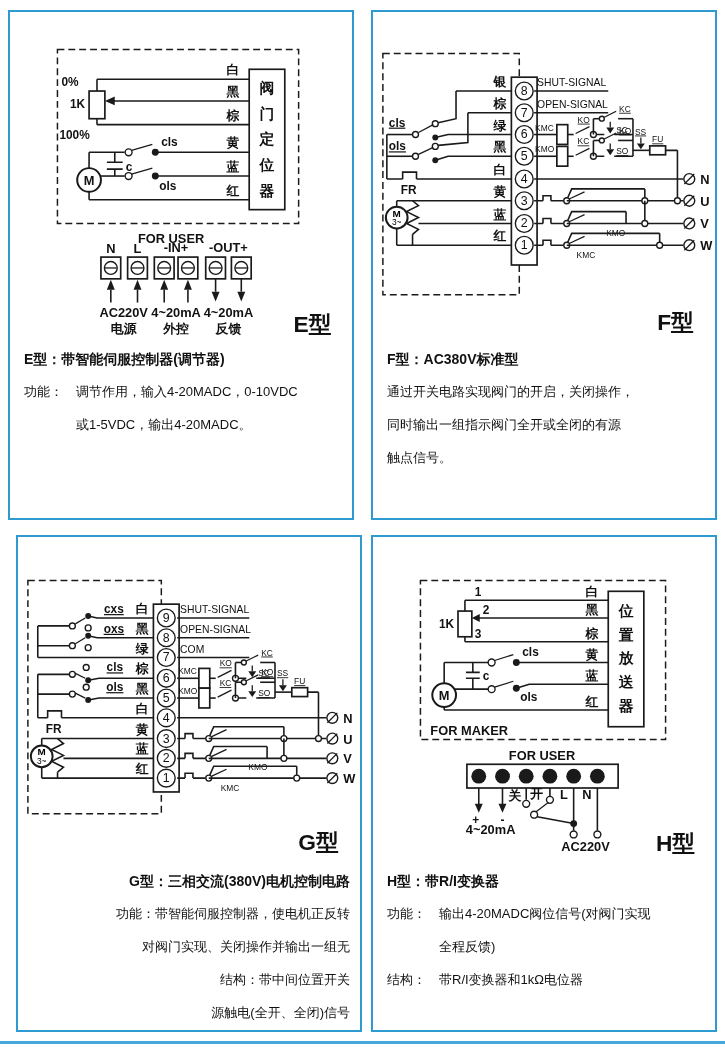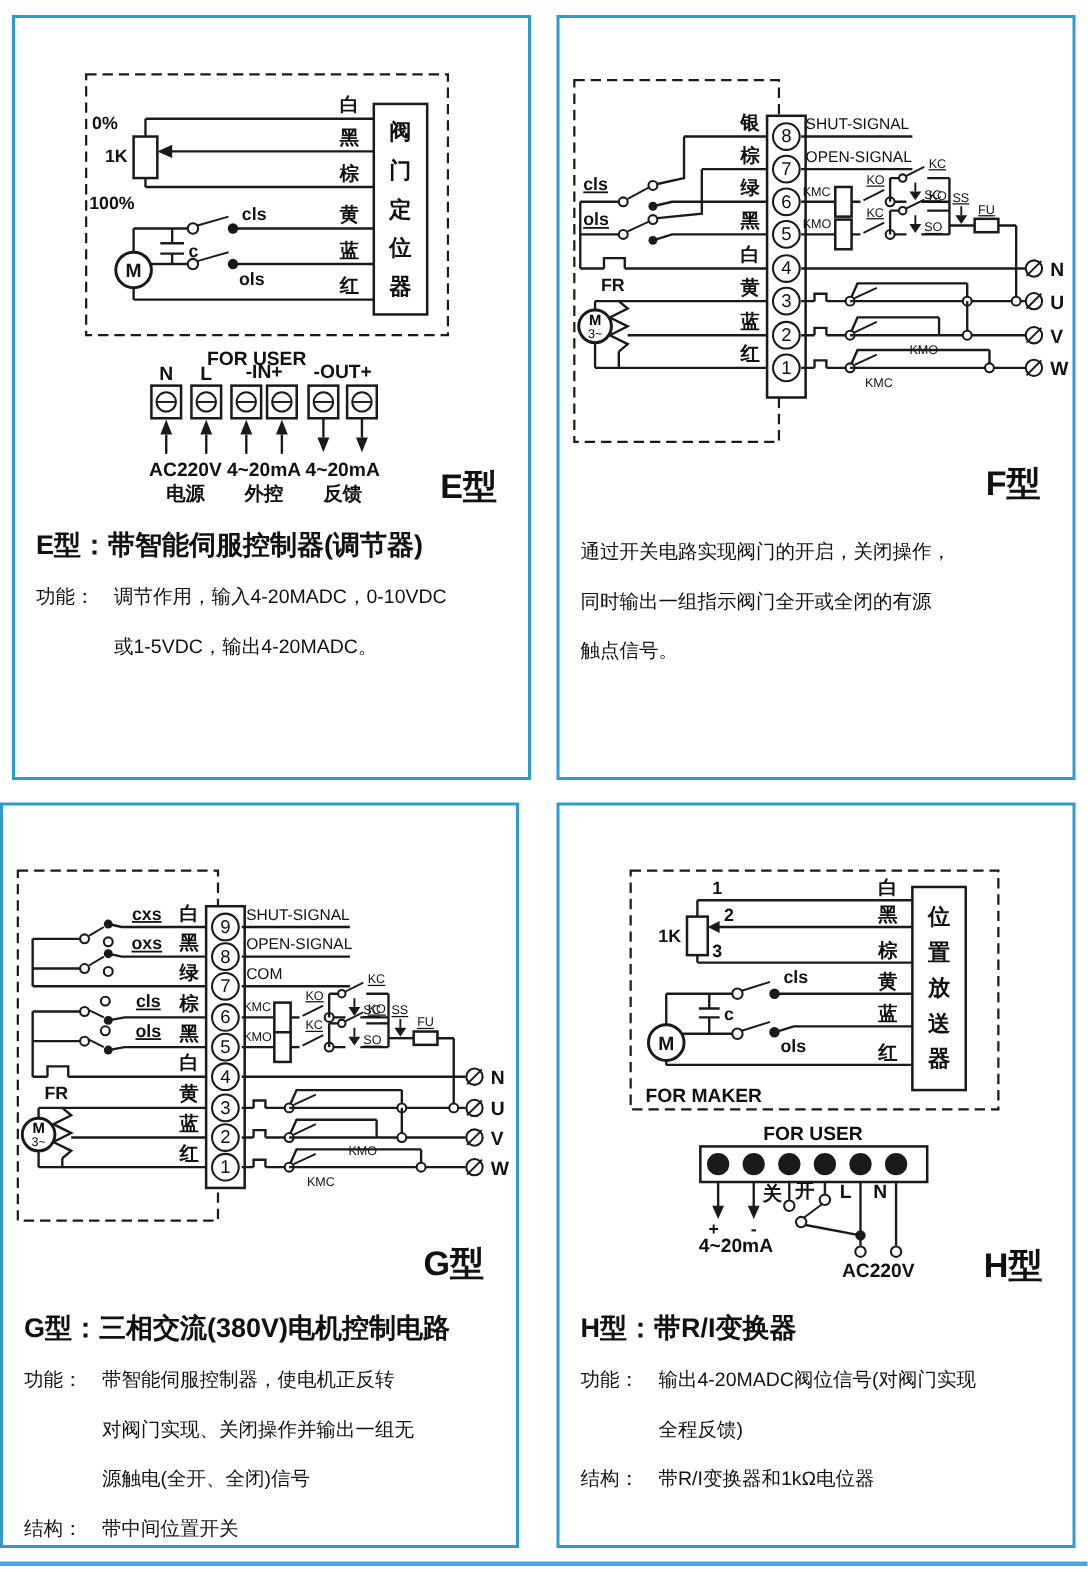--- a/index.html
+++ b/index.html
@@ -3,25 +3,25 @@
 <meta charset="utf-8">
 <style>
   html,body{margin:0;padding:0;}
   body{
     width:725px;height:1048px;position:relative;background:#ffffff;
     font-family:"Liberation Sans","DejaVu Sans",sans-serif;color:#111;
   }
   .panel{position:absolute;background:#fff;border:2px solid #2f9ad0;box-sizing:border-box;overflow:hidden;}
   #panel-e{left:8px;top:10px;width:346px;height:510px;}
   #panel-f{left:371px;top:10px;width:346px;height:510px;}
-  #panel-g{left:0;top:535px;width:346px;height:497px;}
+  #panel-g{left:16px;top:535px;width:346px;height:497px;text-align:right;}
   #panel-h{left:371px;top:535px;width:346px;height:497px;}
   #bottom-rule{position:absolute;left:0;top:1041px;width:725px;height:3px;background:#45a8dc;}
   .ptext{padding:4px 10px 0 14px;}
-  .pheading{font-weight:bold;font-size:18px;margin:0 0 6px 0;white-space:nowrap;}
+  .pheading{font-weight:bold;font-size:14px;margin:0 0 6px 0;white-space:nowrap;}
   .prow{font-size:13px;line-height:33px;white-space:nowrap;}
   .plabel{display:inline-block;width:52px;}
   .indent{padding-left:52px;}
   svg{display:block;}
   
   .wire{stroke:#1a1a1a;stroke-width:1.6;fill:none;}
   .thin{stroke:#1a1a1a;stroke-width:1.3;fill:none;}
   .dashedbox{stroke:#1a1a1a;stroke-width:1.5;fill:none;stroke-dasharray:7 4;}
   .cbox{fill:#ffffff;stroke:#1a1a1a;stroke-width:1.7;}
   .oc{fill:#ffffff;stroke:#1a1a1a;stroke-width:1.4;}
@@ -296,20 +296,21 @@
       <circle class="oc" cx="320" cy="212" r="5.5"></circle>
         <path class="thin" d="M315,217 L325,207"></path>
       <text class="usr" x="331" y="217">V</text>
       <circle class="oc" cx="320" cy="234" r="5.5"></circle>
         <path class="thin" d="M315,239 L325,229"></path>
       <text class="usr" x="331" y="239">W</text>
     </g>
     <text class="badge mid" x="306" y="320">F型</text>
   </svg>
   <div class="ptext">
+    <div class="pheading">F型：AC380V标准型</div>
     <div class="prow">通过开关电路实现阀门的开启，关闭操作，</div>
     <div class="prow">同时输出一组指示阀门全开或全闭的有源</div>
     <div class="prow">触点信号。</div>
   </div>
 </div>
 
 <div class="panel" id="panel-g">
   <svg viewBox="0 0 346 332" width="342" height="332">
     <rect class="dashedbox" x="10" y="42" width="135" height="236"></rect>
     <g>
@@ -478,22 +479,22 @@
       <circle class="oc" cx="318" cy="242" r="5.5"></circle>
         <path class="thin" d="M313,247 L323,237"></path>
       <text class="usr" x="329" y="247">W</text>
     </g>
     <text class="badge mid" x="304" y="315">G型</text>
   </svg>
   <div class="ptext">
     <div class="pheading">G型：三相交流(380V)电机控制电路</div>
     <div class="prow"><span class="plabel">功能：</span><span>带智能伺服控制器，使电机正反转</span></div>
     <div class="prow indent">对阀门实现、关闭操作并输出一组无</div>
+    <div class="prow"><span class="plabel">结构：</span><span>带中间位置开关</span></div>
     <div class="prow indent">源触电(全开、全闭)信号</div>
-    <div class="prow"><span class="plabel">结构：</span><span>带中间位置开关</span></div>
   </div>
 </div>
 
 <div class="panel" id="panel-h">
   <svg viewBox="0 0 346 332" width="342" height="332">
     <rect class="dashedbox" x="48" y="42" width="248" height="161"></rect>
     <g>
       <rect class="cbox" x="238" y="53" width="36" height="137"></rect>
       <text class="zhv mid" x="256" y="78">位</text>
       <text class="zhv mid" x="256" y="102">置</text>

